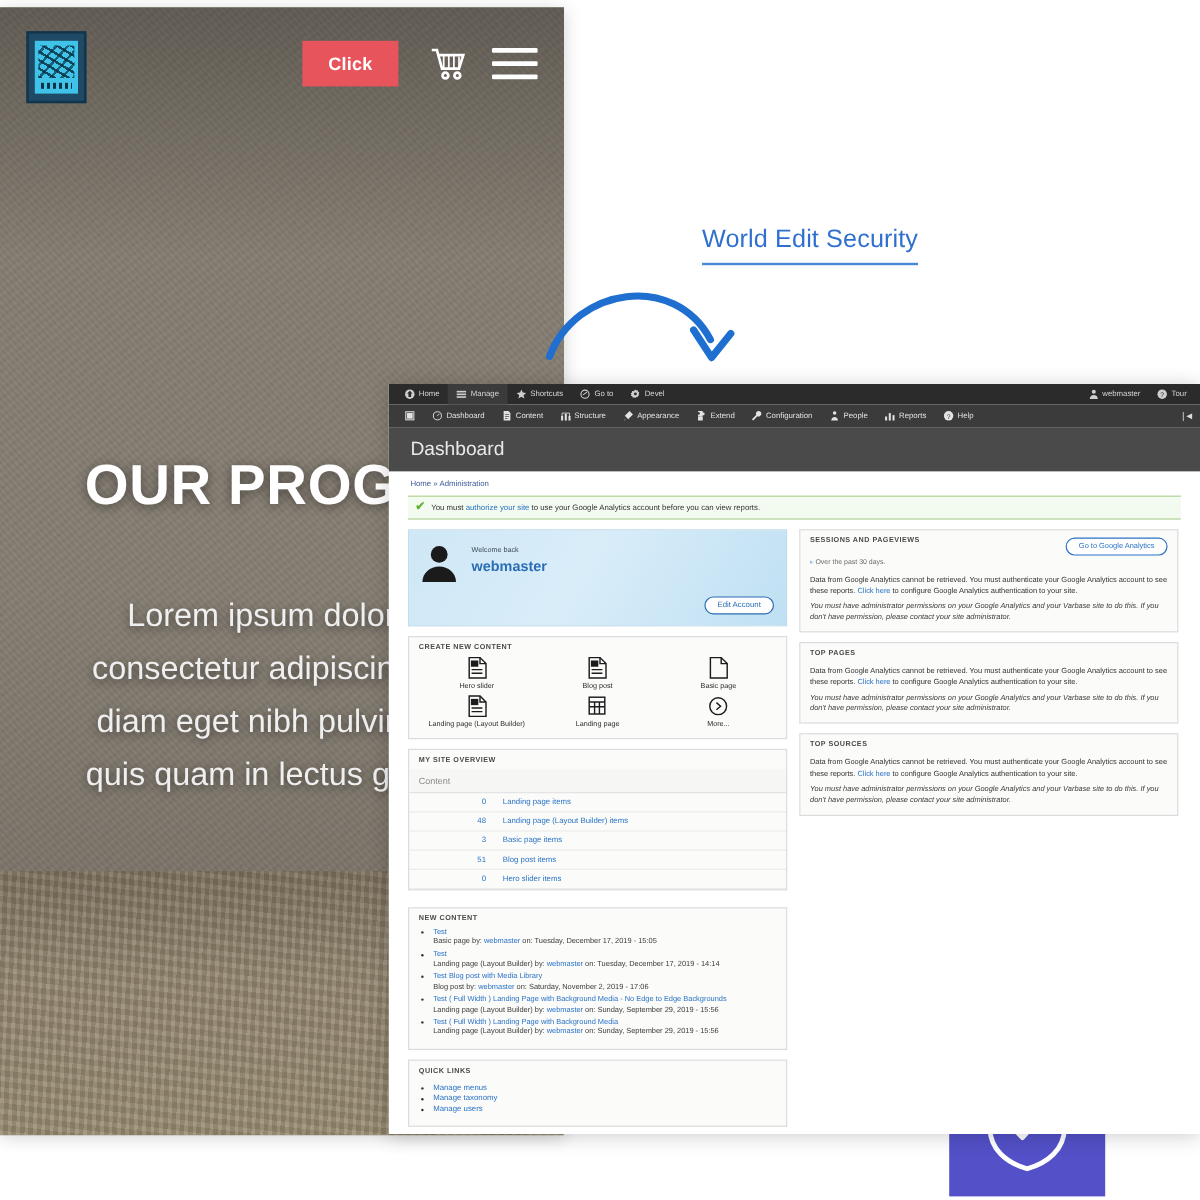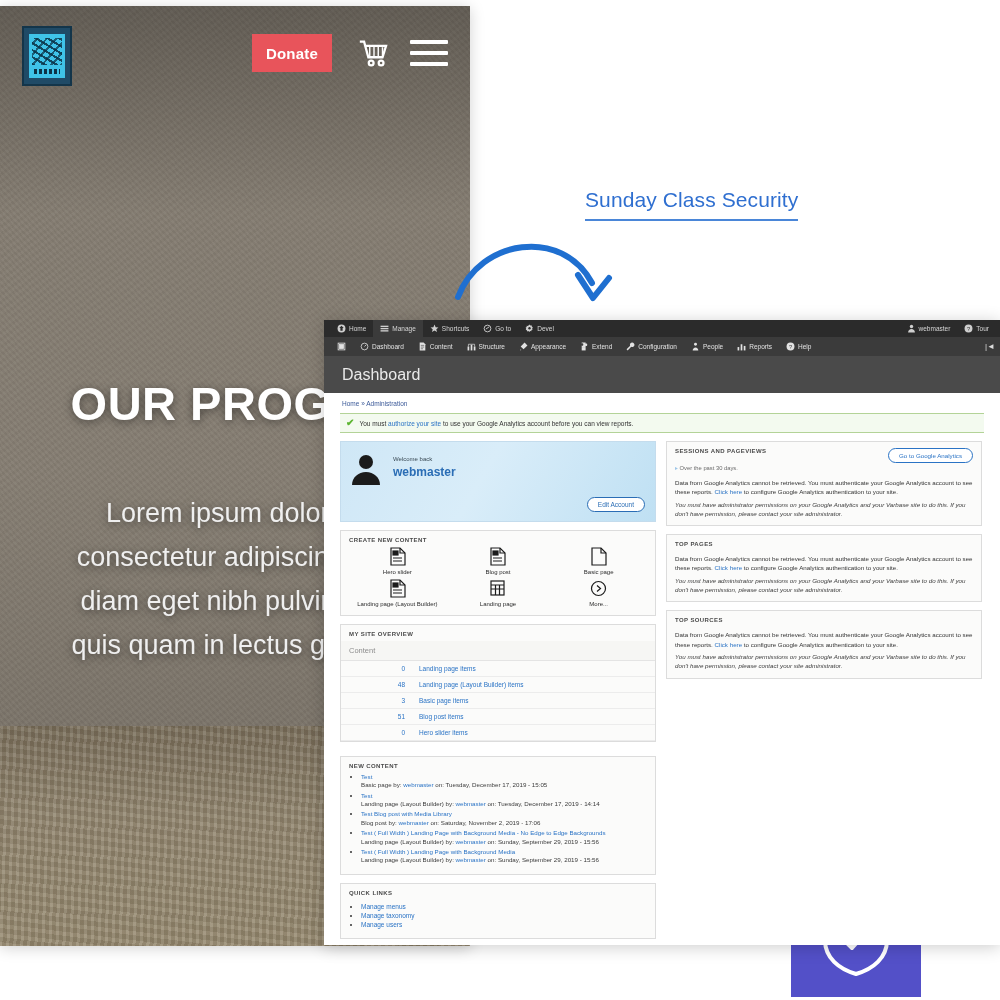--- a/index.html
+++ b/index.html
@@ -190,21 +190,21 @@
 <div id="site-screenshot">
   <div class="photo"></div>
   <div class="photo-grain"></div>
   <div class="photo-ground"></div>
   <div class="photo-dark"></div>
 
   <div class="site-header">
     <div class="site-logo">
       <div class="inner"></div>
     </div>
-    <div class="donate-btn">Donate</div>
+    <div class="donate-btn">Click</div>
     <div class="cart-icon">
       <svg viewBox="0 0 24 24" width="38" height="34" fill="none" stroke="#ffffff" stroke-width="1.6">
         <path d="M2 4h3l3 11h10l2.5-8H6"></path>
         <circle cx="10" cy="19" r="1.7"></circle>
         <circle cx="17" cy="19" r="1.7"></circle>
         <path d="M9 7v8M12 7v8M15 7.5v7.5M18 8v6" stroke-width="1"></path>
       </svg>
     </div>
     <div class="burger">
       <span></span>
@@ -215,21 +215,21 @@
 
   <div class="hero-title">OUR PROGRA</div>
   <div class="hero-body">
     <div>Lorem ipsum dolor sit</div>
     <div>consectetur adipiscing elit.</div>
     <div>diam eget nibh pulvinar tri</div>
     <div>quis quam in lectus gravida</div>
   </div>
 </div>
 
-<div class="callout-title">Sunday Class Security</div>
+<div class="callout-title">World Edit Security</div>
 <svg class="arrow-svg" viewBox="0 0 190 110">
   <path d="M18 92 C 40 34, 122 22, 152 78" fill="none" stroke="#1f6fd0" stroke-width="6" stroke-linecap="round"></path>
   <path d="M138 70 L153 93 L169 73" fill="none" stroke="#1f6fd0" stroke-width="6" stroke-linecap="round" stroke-linejoin="round"></path>
 </svg>
 
 <div class="shield-badge">
   <svg width="74" height="82" viewBox="0 0 74 82" fill="none" stroke="#ffffff" stroke-width="4" stroke-linecap="round" stroke-linejoin="round">
     <path d="M37 5 L68 22 V44 C68 62 54 73 37 78 C20 73 6 62 6 44 V22 Z"></path>
     <path d="M22 41 L33 52 L53 30"></path>
   </svg>

